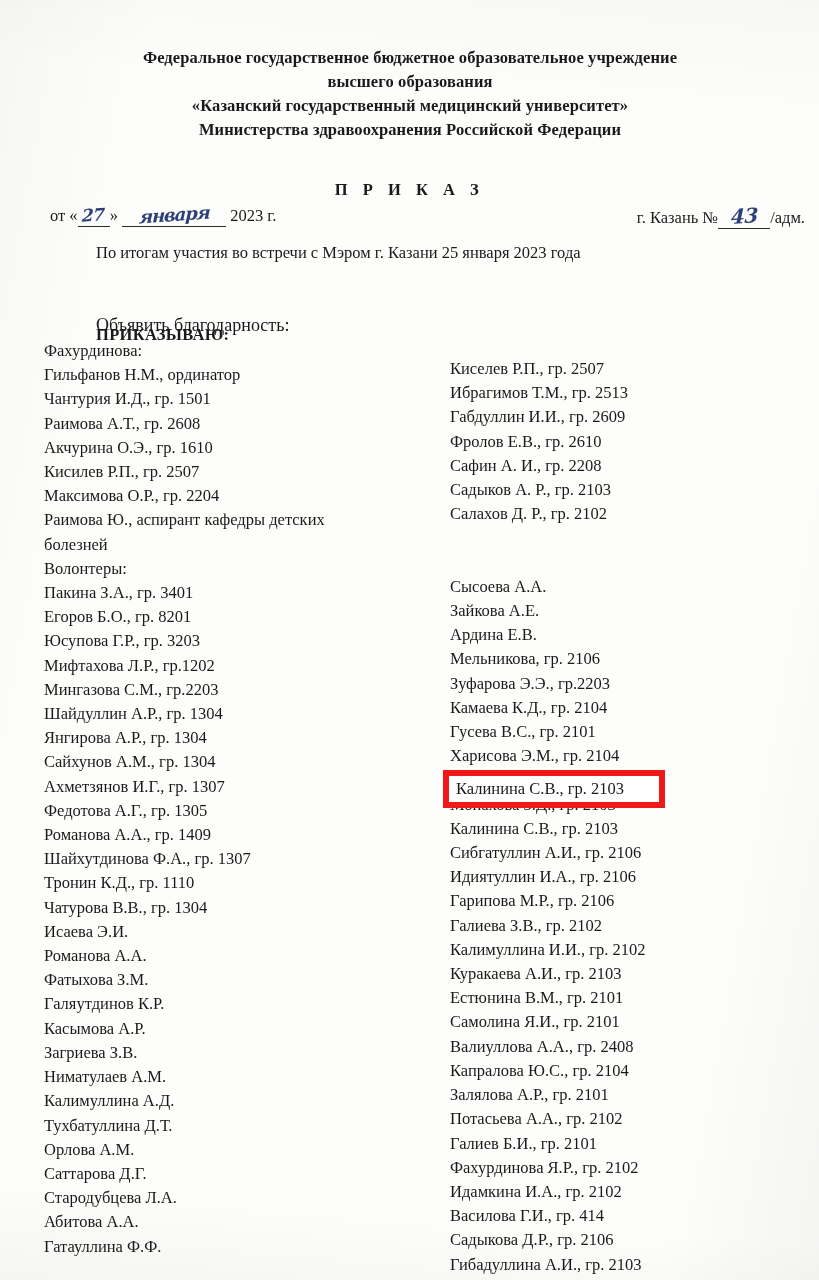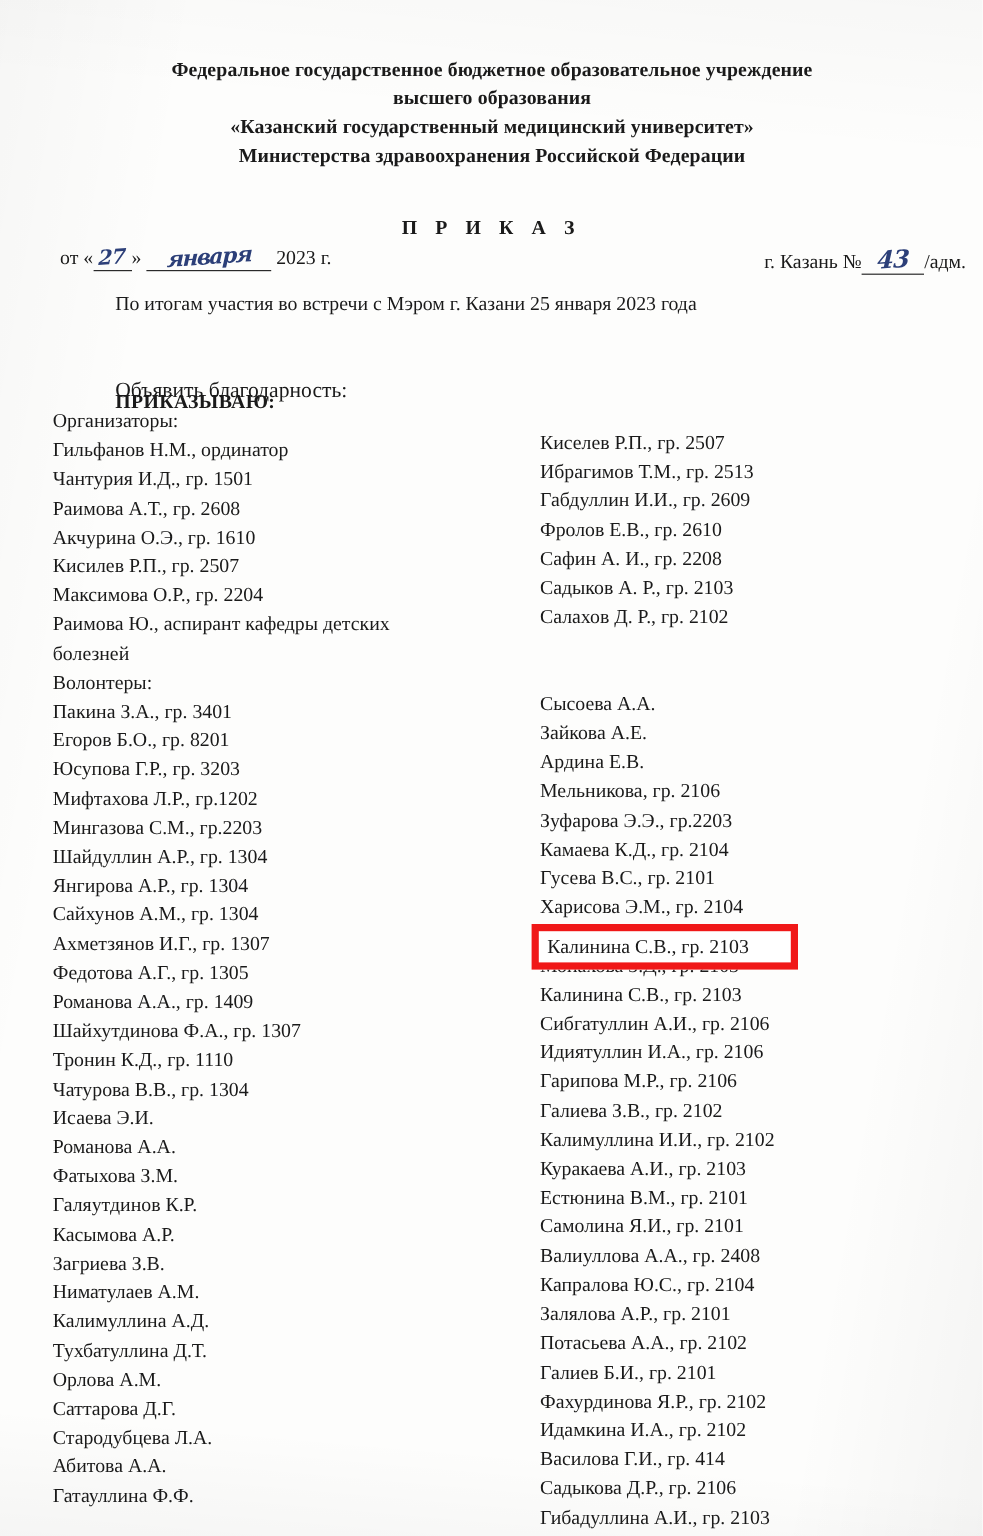--- a/index.html
+++ b/index.html
@@ -175,21 +175,21 @@
     <span class="date-left"><span>от «</span><span class="ul u-day"><span class="hand day" style="color: rgb(44, 63, 120);">27</span></span><span>»</span> <span class="ul u-month"><span class="hand month" style="color: rgb(44, 63, 120);">января</span></span> <span>2023 г.</span></span>
 
     <span class="date-right"><span>г. Казань №</span><span class="ul u-num"><span class="hand num" style="color: rgb(44, 63, 120);">43</span></span><span>/адм.</span></span>
   </div>
 
   <div class="subject">По итогам участия во встречи с Мэром г. Казани 25 января 2023 года</div>
   <div class="command">ПРИКАЗЫВАЮ:</div>
   <div class="gratitude">Объявить благодарность:</div>
 
   <div class="col col-left">
-    <span class="sec-label">Организаторы:</span>
+    <span class="sec-label">Фахурдинова:</span>
     <span class="nm">Гильфанов Н.М., ординатор</span>
     <span class="nm">Чантурия И.Д., гр. 1501</span>
     <span class="nm">Раимова А.Т., гр. 2608</span>
     <span class="nm">Акчурина О.Э., гр. 1610</span>
     <span class="nm">Кисилев Р.П., гр. 2507</span>
     <span class="nm">Максимова О.Р., гр. 2204</span>
     <span class="nm">Раимова Ю., аспирант кафедры детских</span>
     <span class="nm">болезней</span>
     <span class="sec-label">Волонтеры:</span>
     <span class="nm">Пакина З.А., гр. 3401</span>

